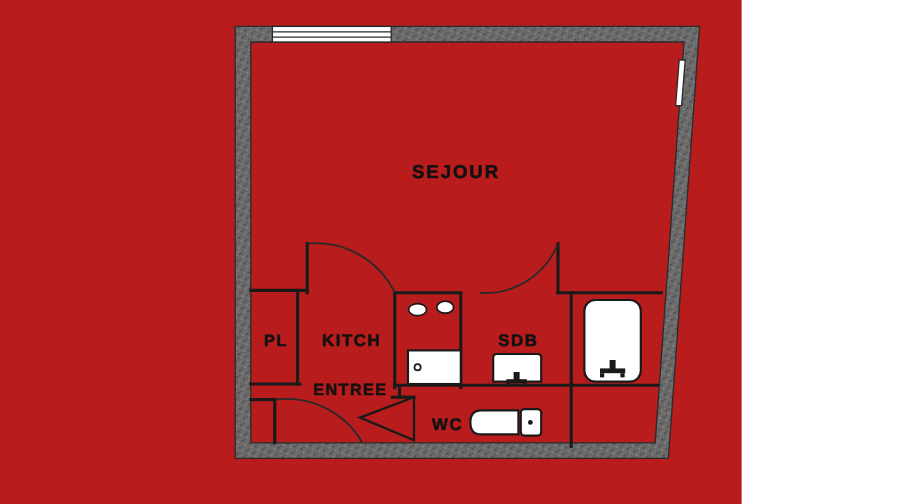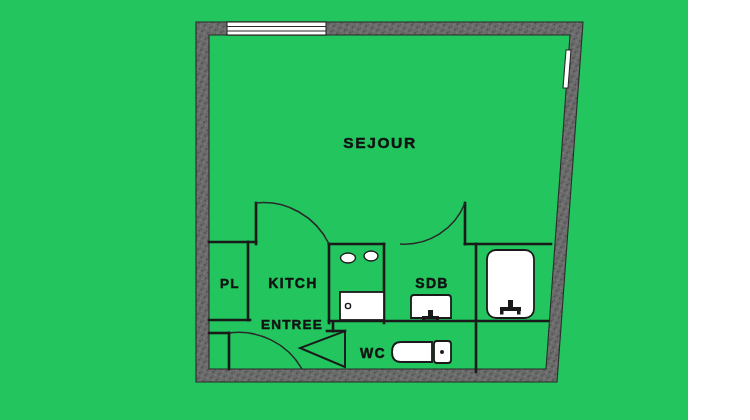--- a/index.html
+++ b/index.html
@@ -9,23 +9,23 @@
     background: #ffffff;
   }
   body {
     width: 750px;
     height: 420px;
     overflow: hidden;
     font-family: "Liberation Sans", sans-serif;
   }
   #plan-root {
     position: relative;
-    width: 688px;
+    width: 618px;
     height: 420px;
-    background: #22c55e;
+    background: #b91c1c;
   }
   #floorplan-svg {
     display: block;
     position: absolute;
     left: 0;
     top: 0;
   }
   .room-label {
     font-family: "Liberation Sans", sans-serif;
     font-weight: bold;

